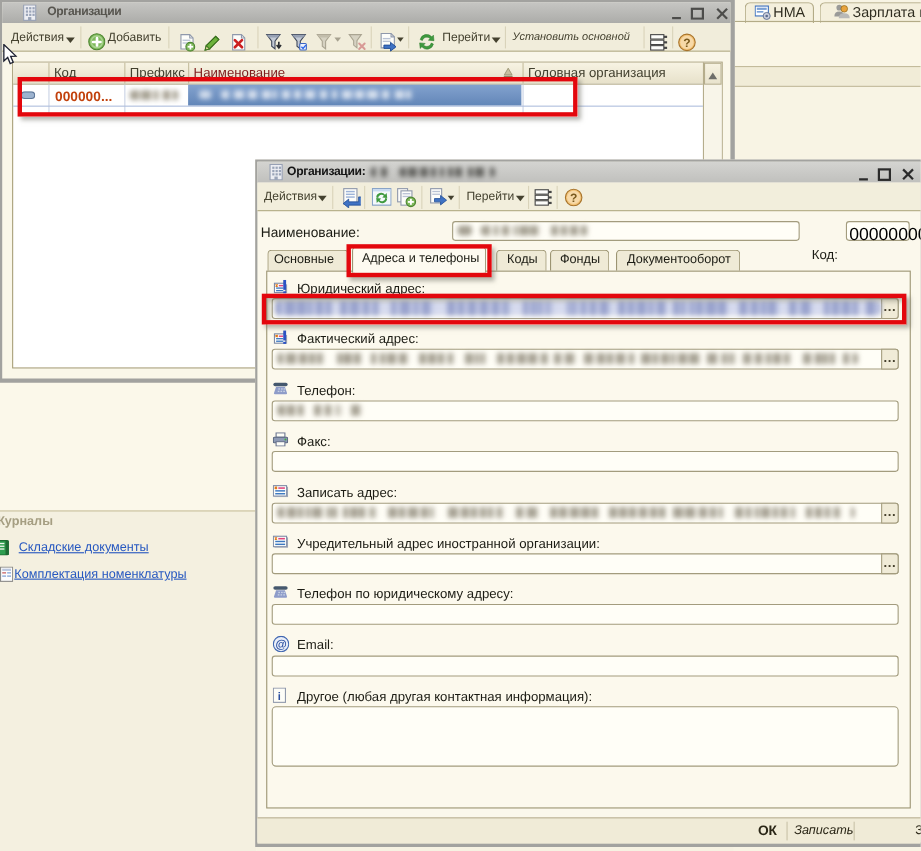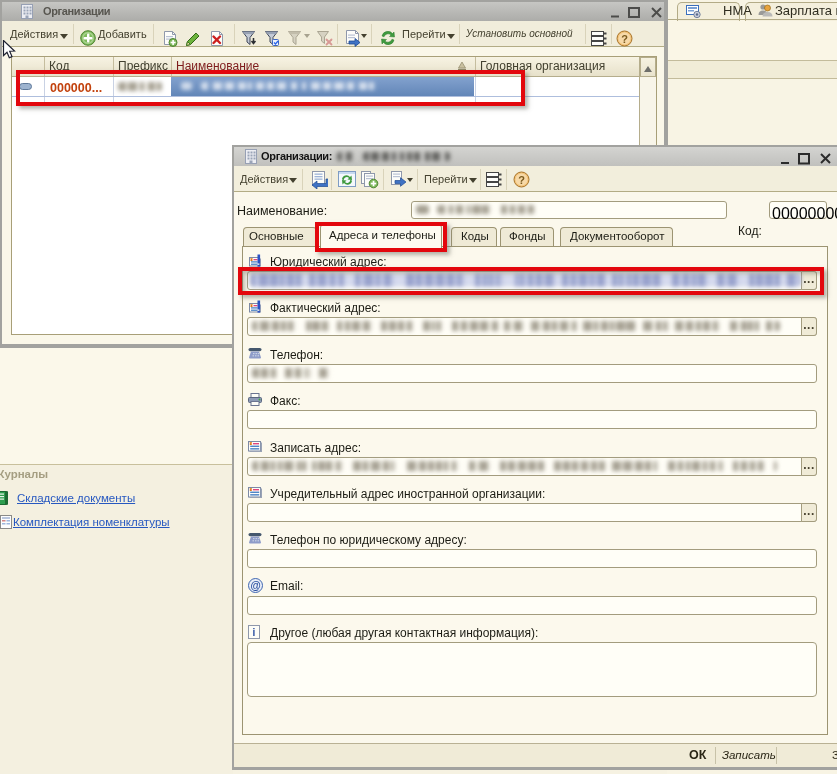--- a/index.html
+++ b/index.html
@@ -18,21 +18,21 @@
 <div class="abs" style="left:677px;top:2px;width:61px;height:18px;background:#f4efdc;border:1px solid #b3ab87;border-bottom:none;border-radius:5px 5px 0 0;"></div>
 <div class="abs" style="left:745px;top:2px;width:95px;height:18px;background:#f4efdc;border:1px solid #b3ab87;border-bottom:none;border-radius:5px 5px 0 0;"></div>
 <div class="abs" style="left:668px;top:19px;width:169px;height:1px;background:#b3ab87;"></div>
 <svg class="abs" style="left:686px;top:4px;" width="15" height="15" viewBox="0 0 15 15">
   <rect x="0.5" y="1.5" width="12" height="9" fill="#fff" stroke="#3a6ebd"></rect>
   <rect x="2" y="3" width="9" height="2" fill="#7aa0d4"></rect>
   <rect x="2" y="6" width="6" height="1.5" fill="#7aa0d4"></rect>
   <circle cx="11" cy="10.5" r="3.2" fill="#c9cedd" stroke="#5b6b8c" stroke-width="0.8"></circle>
   <circle cx="11" cy="10.5" r="1.2" fill="#5b6b8c"></circle>
 </svg>
-<div class="abs" style="left:703px;top:3px;width:40px;height:15px;font-size:13px;color:#2f2d20;white-space:nowrap;margin-left:20px;">НМА</div>
+<div class="abs" style="left:703px;top:3px;width:40px;height:15px;font-size:13px;color:#2f2d20;white-space:nowrap;">НМА</div>
 <svg class="abs" style="left:757px;top:3px;" width="16" height="16" viewBox="0 0 16 16">
   <circle cx="6" cy="4" r="2.6" fill="#9a9a98"></circle>
   <path d="M1.5 12 Q1.5 7.5 6 7.5 Q10.5 7.5 10.5 12 Z" fill="#9a9a98"></path>
   <circle cx="10.5" cy="5" r="3" fill="#e8a33d" stroke="#8a6010" stroke-width="0.6"></circle>
   <path d="M5.5 13.5 Q5.5 9 10.5 9 Q15.5 9 15.5 13.5 Z" fill="#b9b9b7" stroke="#77777
 5" stroke-width="0.5"></path>
 </svg>
 <div class="abs" style="left:775px;top:3px;width:70px;height:15px;font-size:13px;color:#2f2d20;white-space:nowrap;">Зарплата и к</div>
 
 <div class="abs" style="left:0;top:348px;width:233px;height:426px;background:#fbf8ea;"></div>

